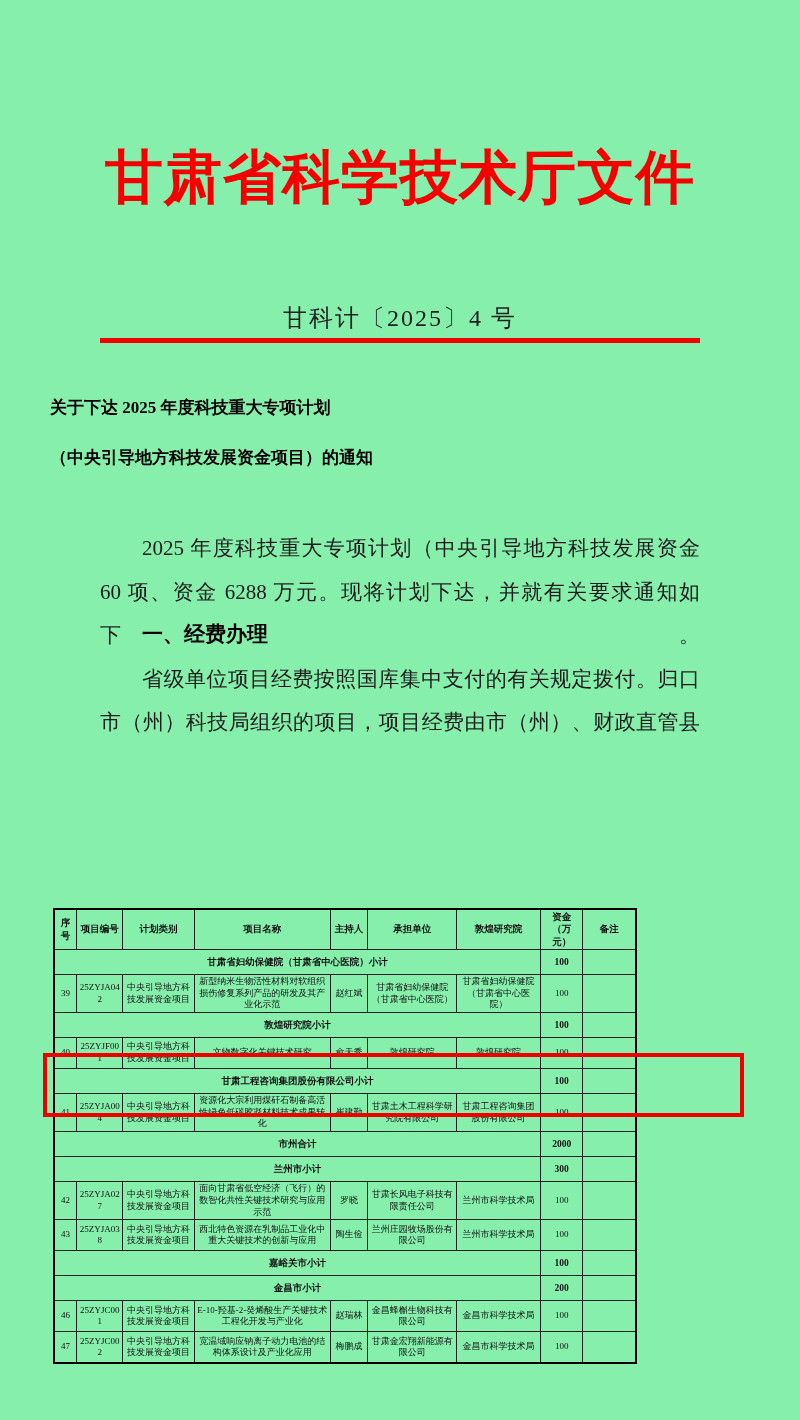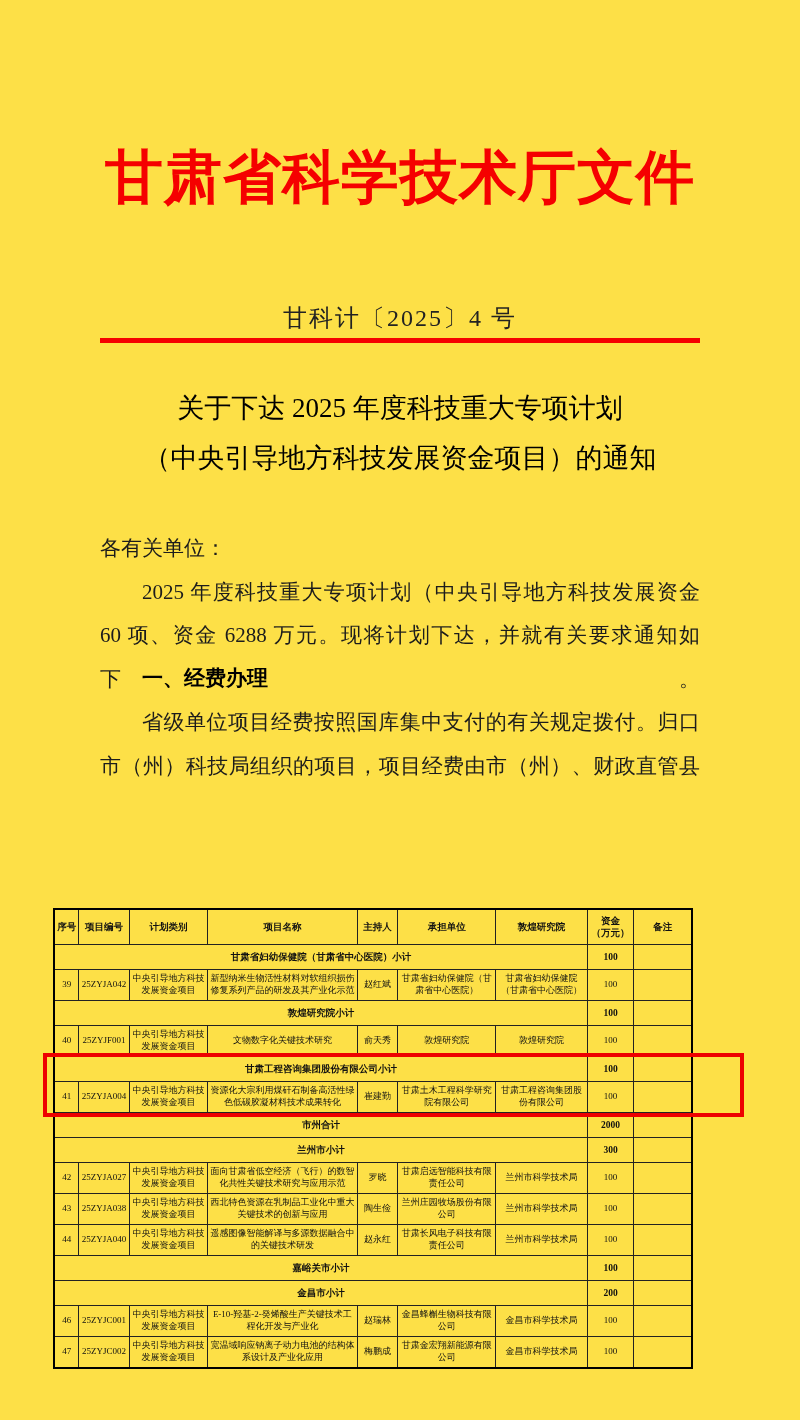--- a/index.html
+++ b/index.html
@@ -1,43 +1,43 @@
 <!DOCTYPE html>
 <html style="--accent-red: #f50000; --highlight-red: #ee0000;"><head>
 <meta charset="utf-8">
 <style>
   html,body { margin:0; padding:0; background:#ffffff; }
   #page {
-    position:relative; width:800px; height:1420px; background:#fde047;
+    position:relative; width:800px; height:1420px; background:#86efac;
     font-family:"Liberation Serif", serif; color:#111; overflow:hidden;
   }
   #header-title {
     position:absolute; top:140px; left:0; width:100%;
     text-align:center; font-size:58px; font-weight:bold;
     color:var(--accent-red); line-height:76px; letter-spacing:1px;
   }
   #doc-number {
     position:absolute; top:302px; left:0; width:100%;
     text-align:center; font-size:24px; letter-spacing:2px; color:#222;
   }
   #red-rule {
     position:absolute; top:338px; left:100px; width:600px; height:5px;
     background:var(--accent-red);
   }
   #doc-title {
     position:absolute; top:383px; left:50px; width:700px;
-    text-align:center; font-size:27px; font-weight:normal; line-height:50px; color:#000;
+    text-align:left; font-size:17px; font-weight:bold; line-height:50px; color:#000;
   }
   #body-block { position:absolute; top:527px; left:100px; width:600px; font-size:21px; color:#1c1c1c; }
   .body-line { height:43.5px; line-height:43.5px; text-align:left; }
   .body-line.just { text-align:justify; text-align-last:justify; }
   .body-line.ind { text-indent:2em; }
   .body-line.heading { font-family:Liberation Mono, monospace; font-weight:bold; color:#000; }
 
-  #table-wrap { position:absolute; top:908px; left:53px; width:640px; }
+  #table-wrap { position:absolute; top:908px; left:53px; width:584px; }
   #proj-table {
     width:100%; border-collapse:collapse; table-layout:fixed;
     font-size:9px; color:#111; border:2px solid #000;
   }
   #proj-table th, #proj-table td {
     border:1px solid #222; text-align:center; vertical-align:middle;
     padding:1px 2px; line-height:1.3; overflow:hidden; word-break:break-all;
   }
   #proj-table thead th { font-weight:bold; height:32px; font-size:9.5px; white-space:pre-line; }
   tr.data td { height:28px; }
@@ -53,21 +53,20 @@
 
 <div id="page">
   <div id="header-title">甘肃省科学技术厅文件</div>
   <div id="doc-number">甘科计〔2025〕4 号</div>
   <div id="red-rule"></div>
   <div id="doc-title">
     <div>关于下达 2025 年度科技重大专项计划</div>
     <div>（中央引导地方科技发展资金项目）的通知</div>
   </div>
   <div id="body-block">
-      <div class="body-line">各有关单位：</div>
       <div class="body-line ind just">2025 年度科技重大专项计划（中央引导地方科技发展资金</div>
       <div class="body-line just">60 项、资金 6288 万元。现将计划下达，并就有关要求通知如下。</div>
       <div class="body-line ind heading">一、经费办理</div>
       <div class="body-line ind just">省级单位项目经费按照国库集中支付的有关规定拨付。归口</div>
       <div class="body-line just">市（州）科技局组织的项目，项目经费由市（州）、财政直管县</div>
     </div>
   <div id="table-wrap">
     <table id="proj-table">
       <colgroup id="colgroup">
           <col style="width: 3.9%;">
@@ -152,43 +151,32 @@
             <td class="label" colspan="7">兰州市小计</td>
             <td class="amount">300</td>
             <td class="note"></td>
           </tr>
           <tr class="data">
             <td class="seq">42</td>
             <td class="code">25ZYJA027</td>
             <td class="category">中央引导地方科技发展资金项目</td>
             <td class="name">面向甘肃省低空经济（飞行）的数智化共性关键技术研究与应用示范</td>
             <td class="leader">罗晓</td>
-            <td class="undertaker">甘肃启远智能科技有限责任公司</td>
+            <td class="undertaker">甘肃长风电子科技有限责任公司</td>
             <td class="recommender">兰州市科学技术局</td>
             <td class="amount">100</td>
             <td class="note"></td>
           </tr>
           <tr class="data">
             <td class="seq">43</td>
             <td class="code">25ZYJA038</td>
             <td class="category">中央引导地方科技发展资金项目</td>
             <td class="name">西北特色资源在乳制品工业化中重大关键技术的创新与应用</td>
             <td class="leader">陶生俭</td>
             <td class="undertaker">兰州庄园牧场股份有限公司</td>
-            <td class="recommender">兰州市科学技术局</td>
-            <td class="amount">100</td>
-            <td class="note"></td>
-          </tr>
-          <tr class="data">
-            <td class="seq">44</td>
-            <td class="code">25ZYJA040</td>
-            <td class="category">中央引导地方科技发展资金项目</td>
-            <td class="name">遥感图像智能解译与多源数据融合中的关键技术研发</td>
-            <td class="leader">赵永红</td>
-            <td class="undertaker">甘肃长风电子科技有限责任公司</td>
             <td class="recommender">兰州市科学技术局</td>
             <td class="amount">100</td>
             <td class="note"></td>
           </tr>
           <tr class="subtotal">
             <td class="label" colspan="7">嘉峪关市小计</td>
             <td class="amount">100</td>
             <td class="note"></td>
           </tr>
           <tr class="subtotal">

